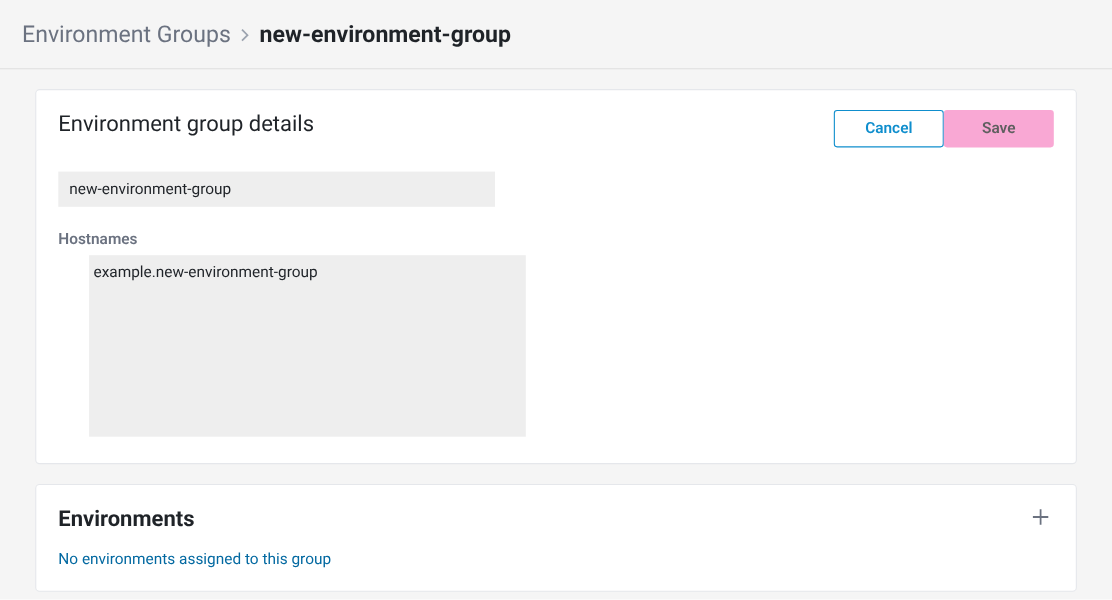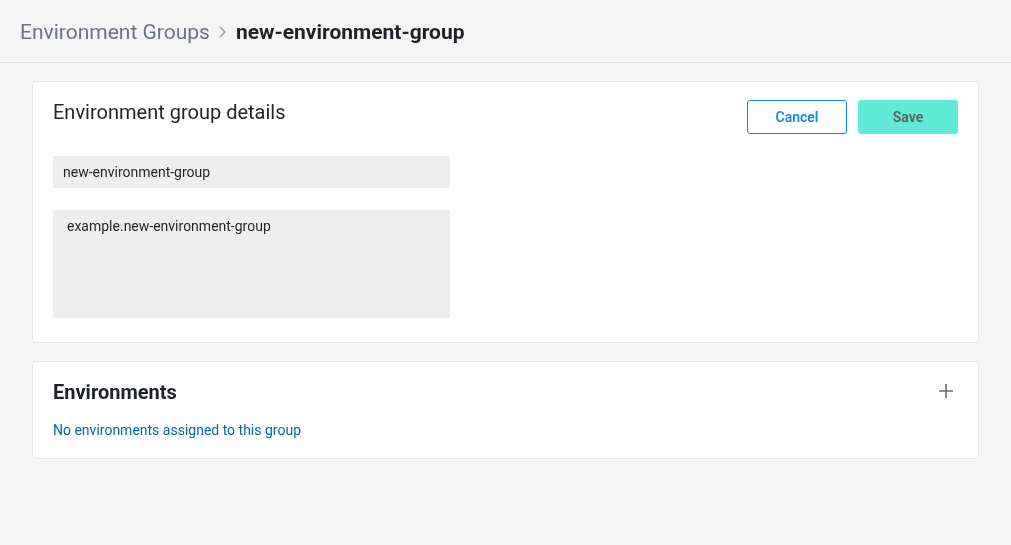--- a/index.html
+++ b/index.html
@@ -53,21 +53,21 @@
       justify-content: space-between;
       align-items: flex-start;
     }
     .card-title {
       font-size: 20px;
       font-weight: 400;
       color: #1f2328;
     }
     .card-actions {
       display: flex;
-      gap: 11px;
+      gap: 0;
       border-radius: 10px;
     }
     .btn {
       height: 34px;
       min-width: 100px;
       padding: 0 18px;
       font-size: 14px;
       font-weight: 600;
       border-radius: 3px;
       cursor: pointer;
@@ -75,21 +75,21 @@
       align-items: center;
       justify-content: center;
       font-family: inherit;
     }
     .btn-cancel {
       background: #ffffff;
       color: #0f8ecd;
       border: 1px solid #0f8ecd;
     }
     .btn-save {
-      background: #5eead4;
+      background: #f9a8d4;
       color: #5f5f5f;
       border: none;
       cursor: default;
     }
     .form-field {
       margin-top: 22px;
     }
     .field-label {
       font-size: 14px;
       font-weight: 600;
@@ -103,29 +103,30 @@
       padding: 6px 10px;
       font-size: 14px;
       font-family: inherit;
       color: #1f2328;
       background: #eeeeee;
       border: none;
       outline: none;
     }
     .text-area {
       width: 397px;
-      height: 108px;
-      padding: 8px 14px;
+      height: 165px;
+      padding: 8px 4px;
       font-size: 14px;
       font-family: inherit;
       color: #1f2328;
       background: #eeeeee;
       border: none;
       outline: none;
       resize: none;
+      margin-left: 28px;
     }
     .env-header {
       display: flex;
       justify-content: space-between;
       align-items: flex-start;
     }
     .env-title {
       font-size: 20px;
       font-weight: 700;
       color: #1f2328;
@@ -172,20 +173,21 @@
         <button class="btn btn-cancel">Cancel</button>
         <button class="btn btn-save">Save</button>
       </div>
     </div>
 
     <div class="form-field">
       <input type="text" class="text-input" value="new-environment-group" style="">
     </div>
 
     <div class="form-field">
+      <label class="field-label">Hostnames</label>
       <textarea class="text-area" style="">example.new-environment-group</textarea>
     </div>
   </div>
 
   <div class="card card-env">
     <div class="env-header">
       <h2 class="env-title">Environments</h2>
       <button class="add-btn">
         <span>
           <svg width="18" height="18" viewBox="0 0 18 18" fill="none" stroke="currentColor" stroke-width="1.6">

